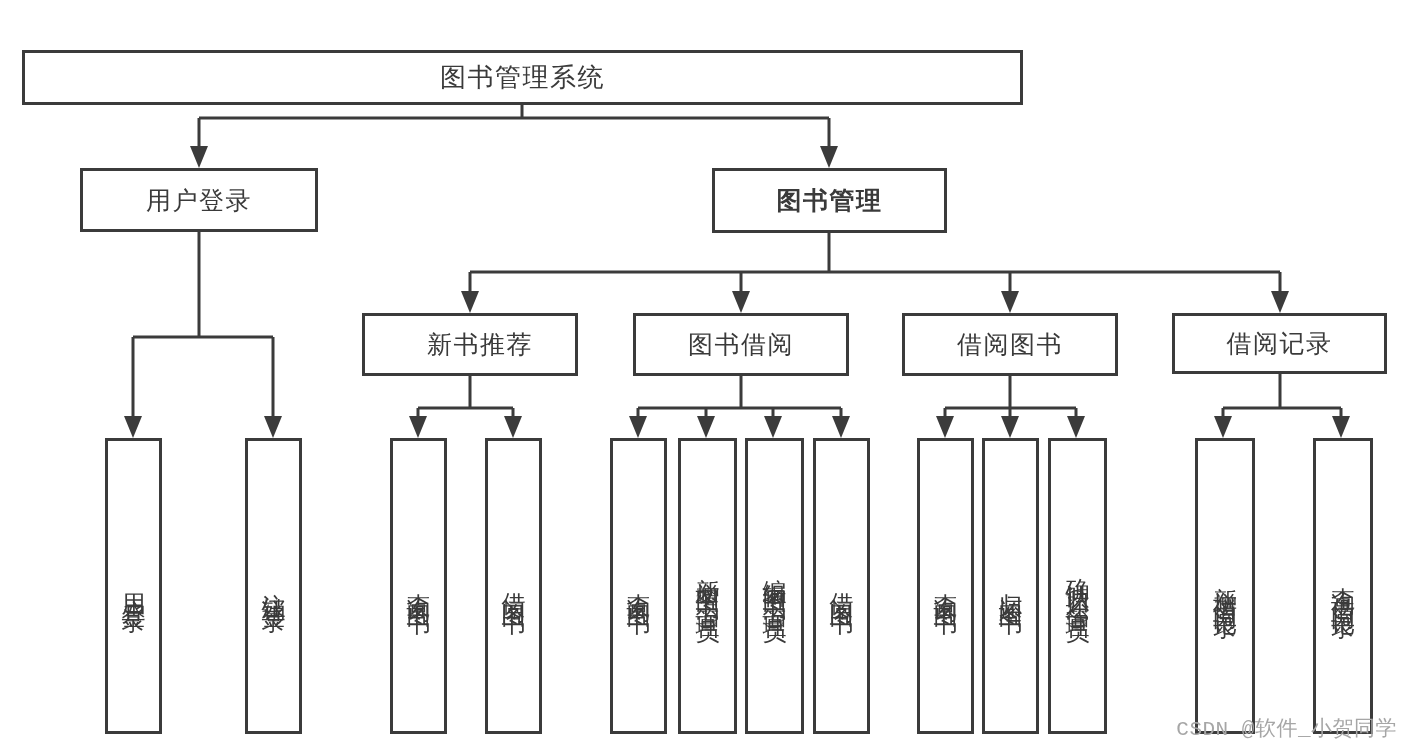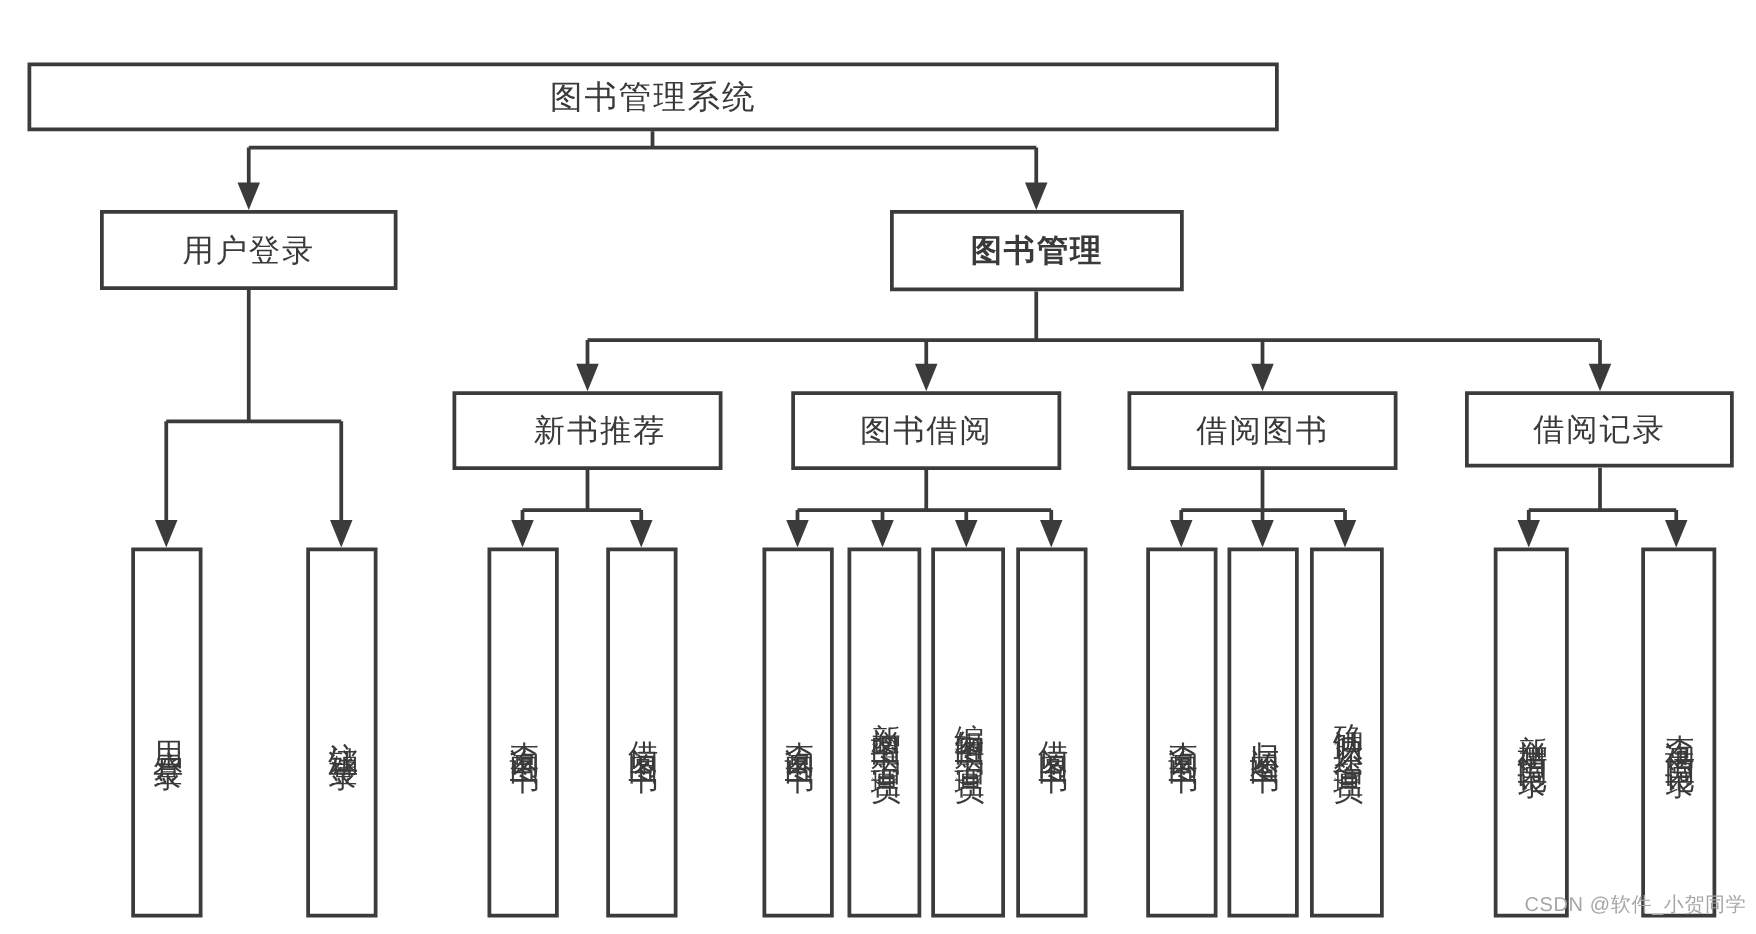--- a/index.html
+++ b/index.html
@@ -51,24 +51,25 @@
     writing-mode: vertical-rl;
     font-size: 24px;
     letter-spacing: 6px;
     line-height: 1;
     white-space: nowrap;
   }
   .watermark {
     position: absolute;
     right: 8px;
     top: 714px;
-    font-size: 16px;
+    font-size: 21px;
     letter-spacing: 0.5px;
     color: var(--watermark);
     white-space: nowrap;
+    font-family: Liberation Mono, monospace;
   }
 </style>
 </head>
 <body>
 
 <div class="canvas">
 
   <svg class="connectors" width="1405" height="747" viewBox="0 0 1405 747" xmlns="http://www.w3.org/2000/svg">
 
     <g>

